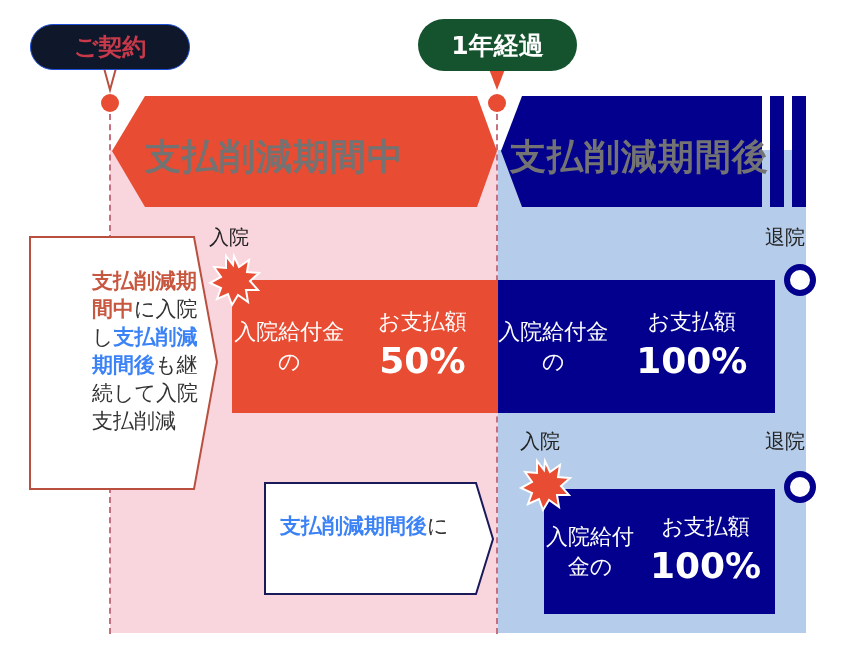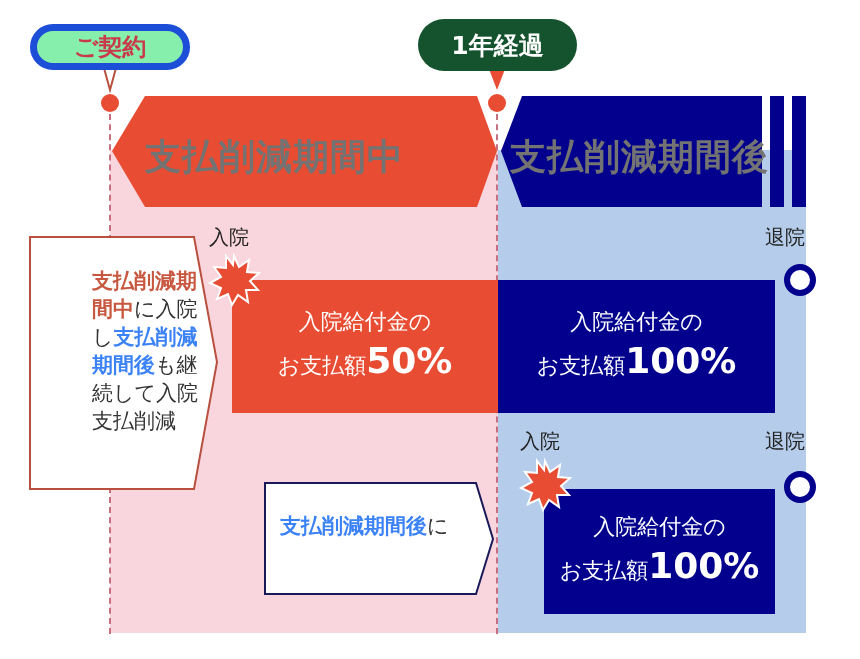--- a/index.html
+++ b/index.html
@@ -4,25 +4,25 @@
 <style>
   html,body{margin:0;padding:0;background:#ffffff;}
   body{width:860px;height:659px;position:relative;overflow:hidden;font-family:"DejaVu Sans","Liberation Sans",sans-serif;}
   .abs{position:absolute;}
   .pink-bg{left:110px;top:150px;width:388px;height:483px;background:#f9d5dd;}
   .blue-bg{left:498px;top:150px;width:308px;height:483px;background:#b5cdea;}
   .dash{width:0;border-left:2px dashed #c56f7f;}
   .dot{width:18px;height:18px;border-radius:50%;background:#e84c32;}
   svg{position:absolute;overflow:visible;}
   .hdr-text{color:#737373;font-size:36px;font-weight:bold;letter-spacing:1px;white-space:nowrap;text-align:left;}
-  .bubble-contract{left:30px;top:24px;width:160px;height:46px;border:7px solid #1d4ed8;border-radius:23px;background:#86efac;box-sizing:border-box;
+  .bubble-contract{left:30px;top:24px;width:160px;height:46px;border:1px solid #1d4ed8;border-radius:23px;background:#0f172a;box-sizing:border-box;
     color:#c8394a;font-size:24px;font-weight:bold;display:flex;align-items:center;justify-content:center;}
   .bubble-year{left:418px;top:19px;width:159px;height:52px;border-radius:26px;background:#14532d;
     color:#fff;font-size:25px;font-weight:bold;display:flex;align-items:center;justify-content:center;}
-  .box{display:flex;flex-direction:column;align-items:center;justify-content:center;color:#fff;text-align:center;line-height:1.35;}
+  .box{display:flex;flex-direction:row;align-items:center;justify-content:center;color:#fff;text-align:center;line-height:1.35;}
   .box .l1{font-size:22px;}
   .box .l2{font-size:22px;}
   .box .big{font-size:36px;font-weight:bold;letter-spacing:0;}
   .red-box{left:232px;top:280px;width:266px;height:133px;background:#e84c32;}
   .navy-box{left:498px;top:280px;width:277px;height:133px;background:#02008d;}
   .navy-box2{left:544px;top:489px;width:231px;height:125px;background:#02008d;}
   .lbl{font-size:20px;color:#222;}
   .ring{width:20px;height:20px;border-radius:50%;background:#fff;border:6px solid #02008d;}
   .callout-text{font-size:21px;line-height:1.33;color:#333;}
   .c-red{color:#c8573f;font-weight:bold;}

